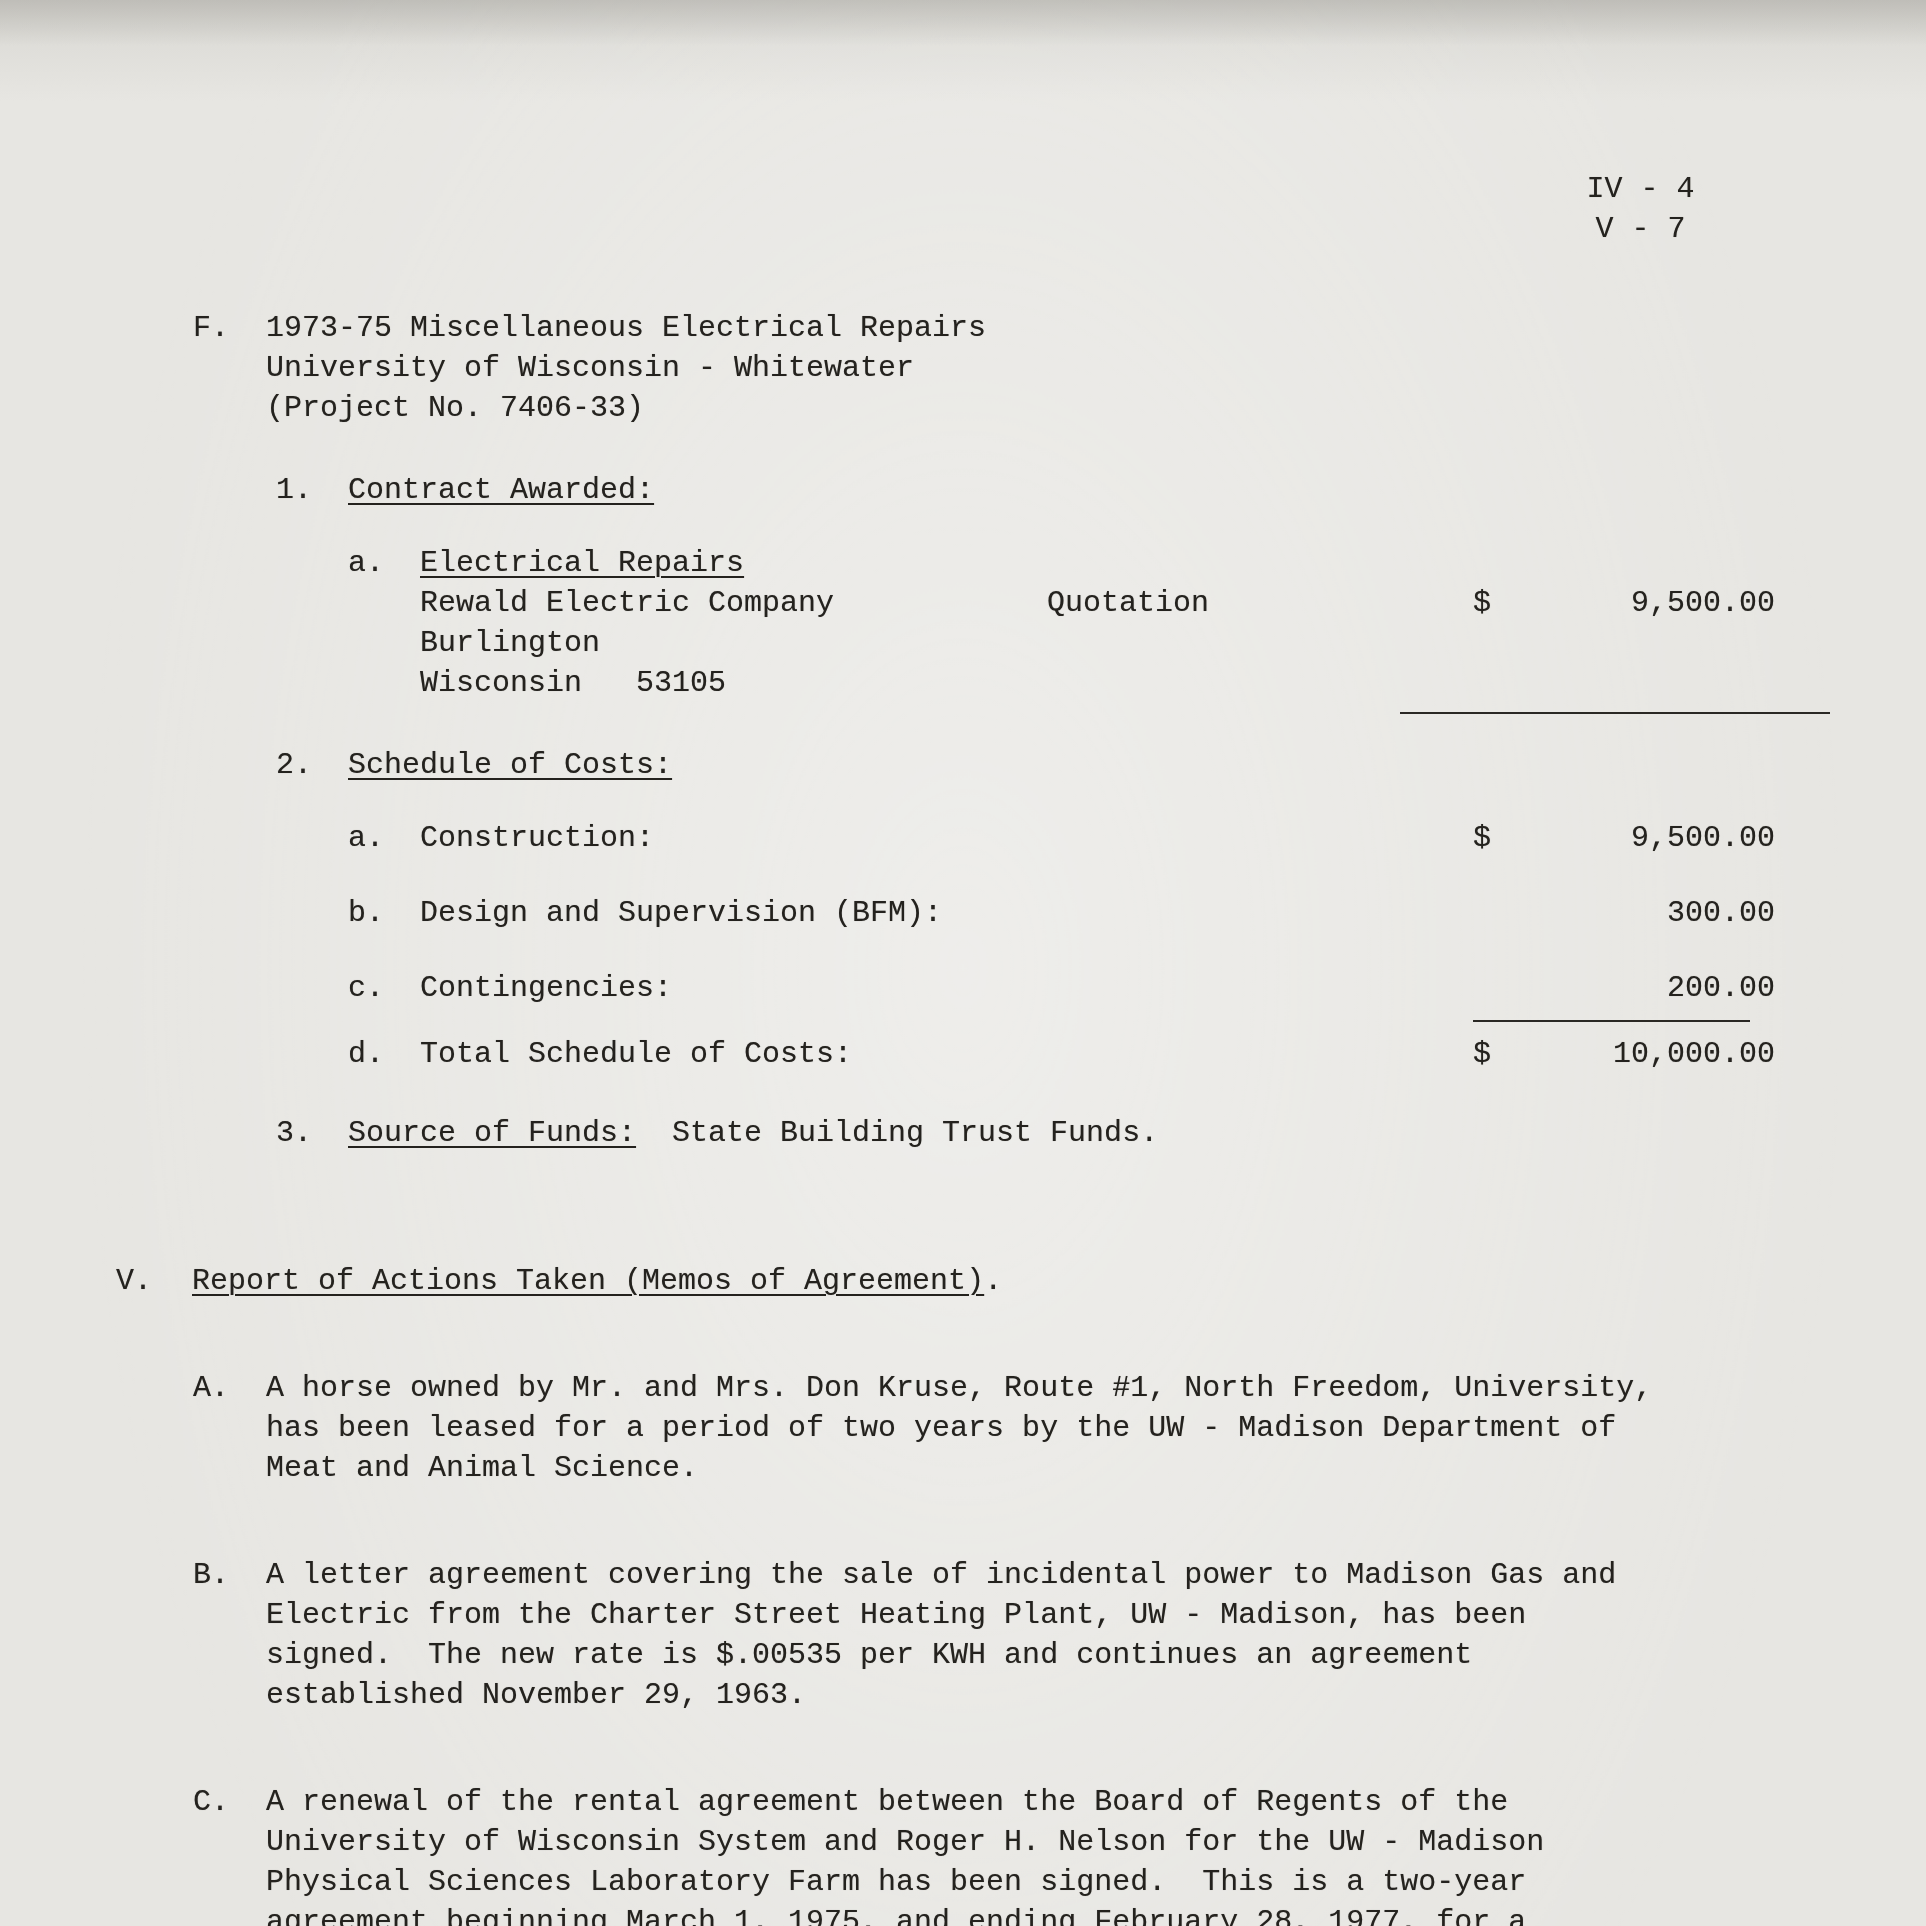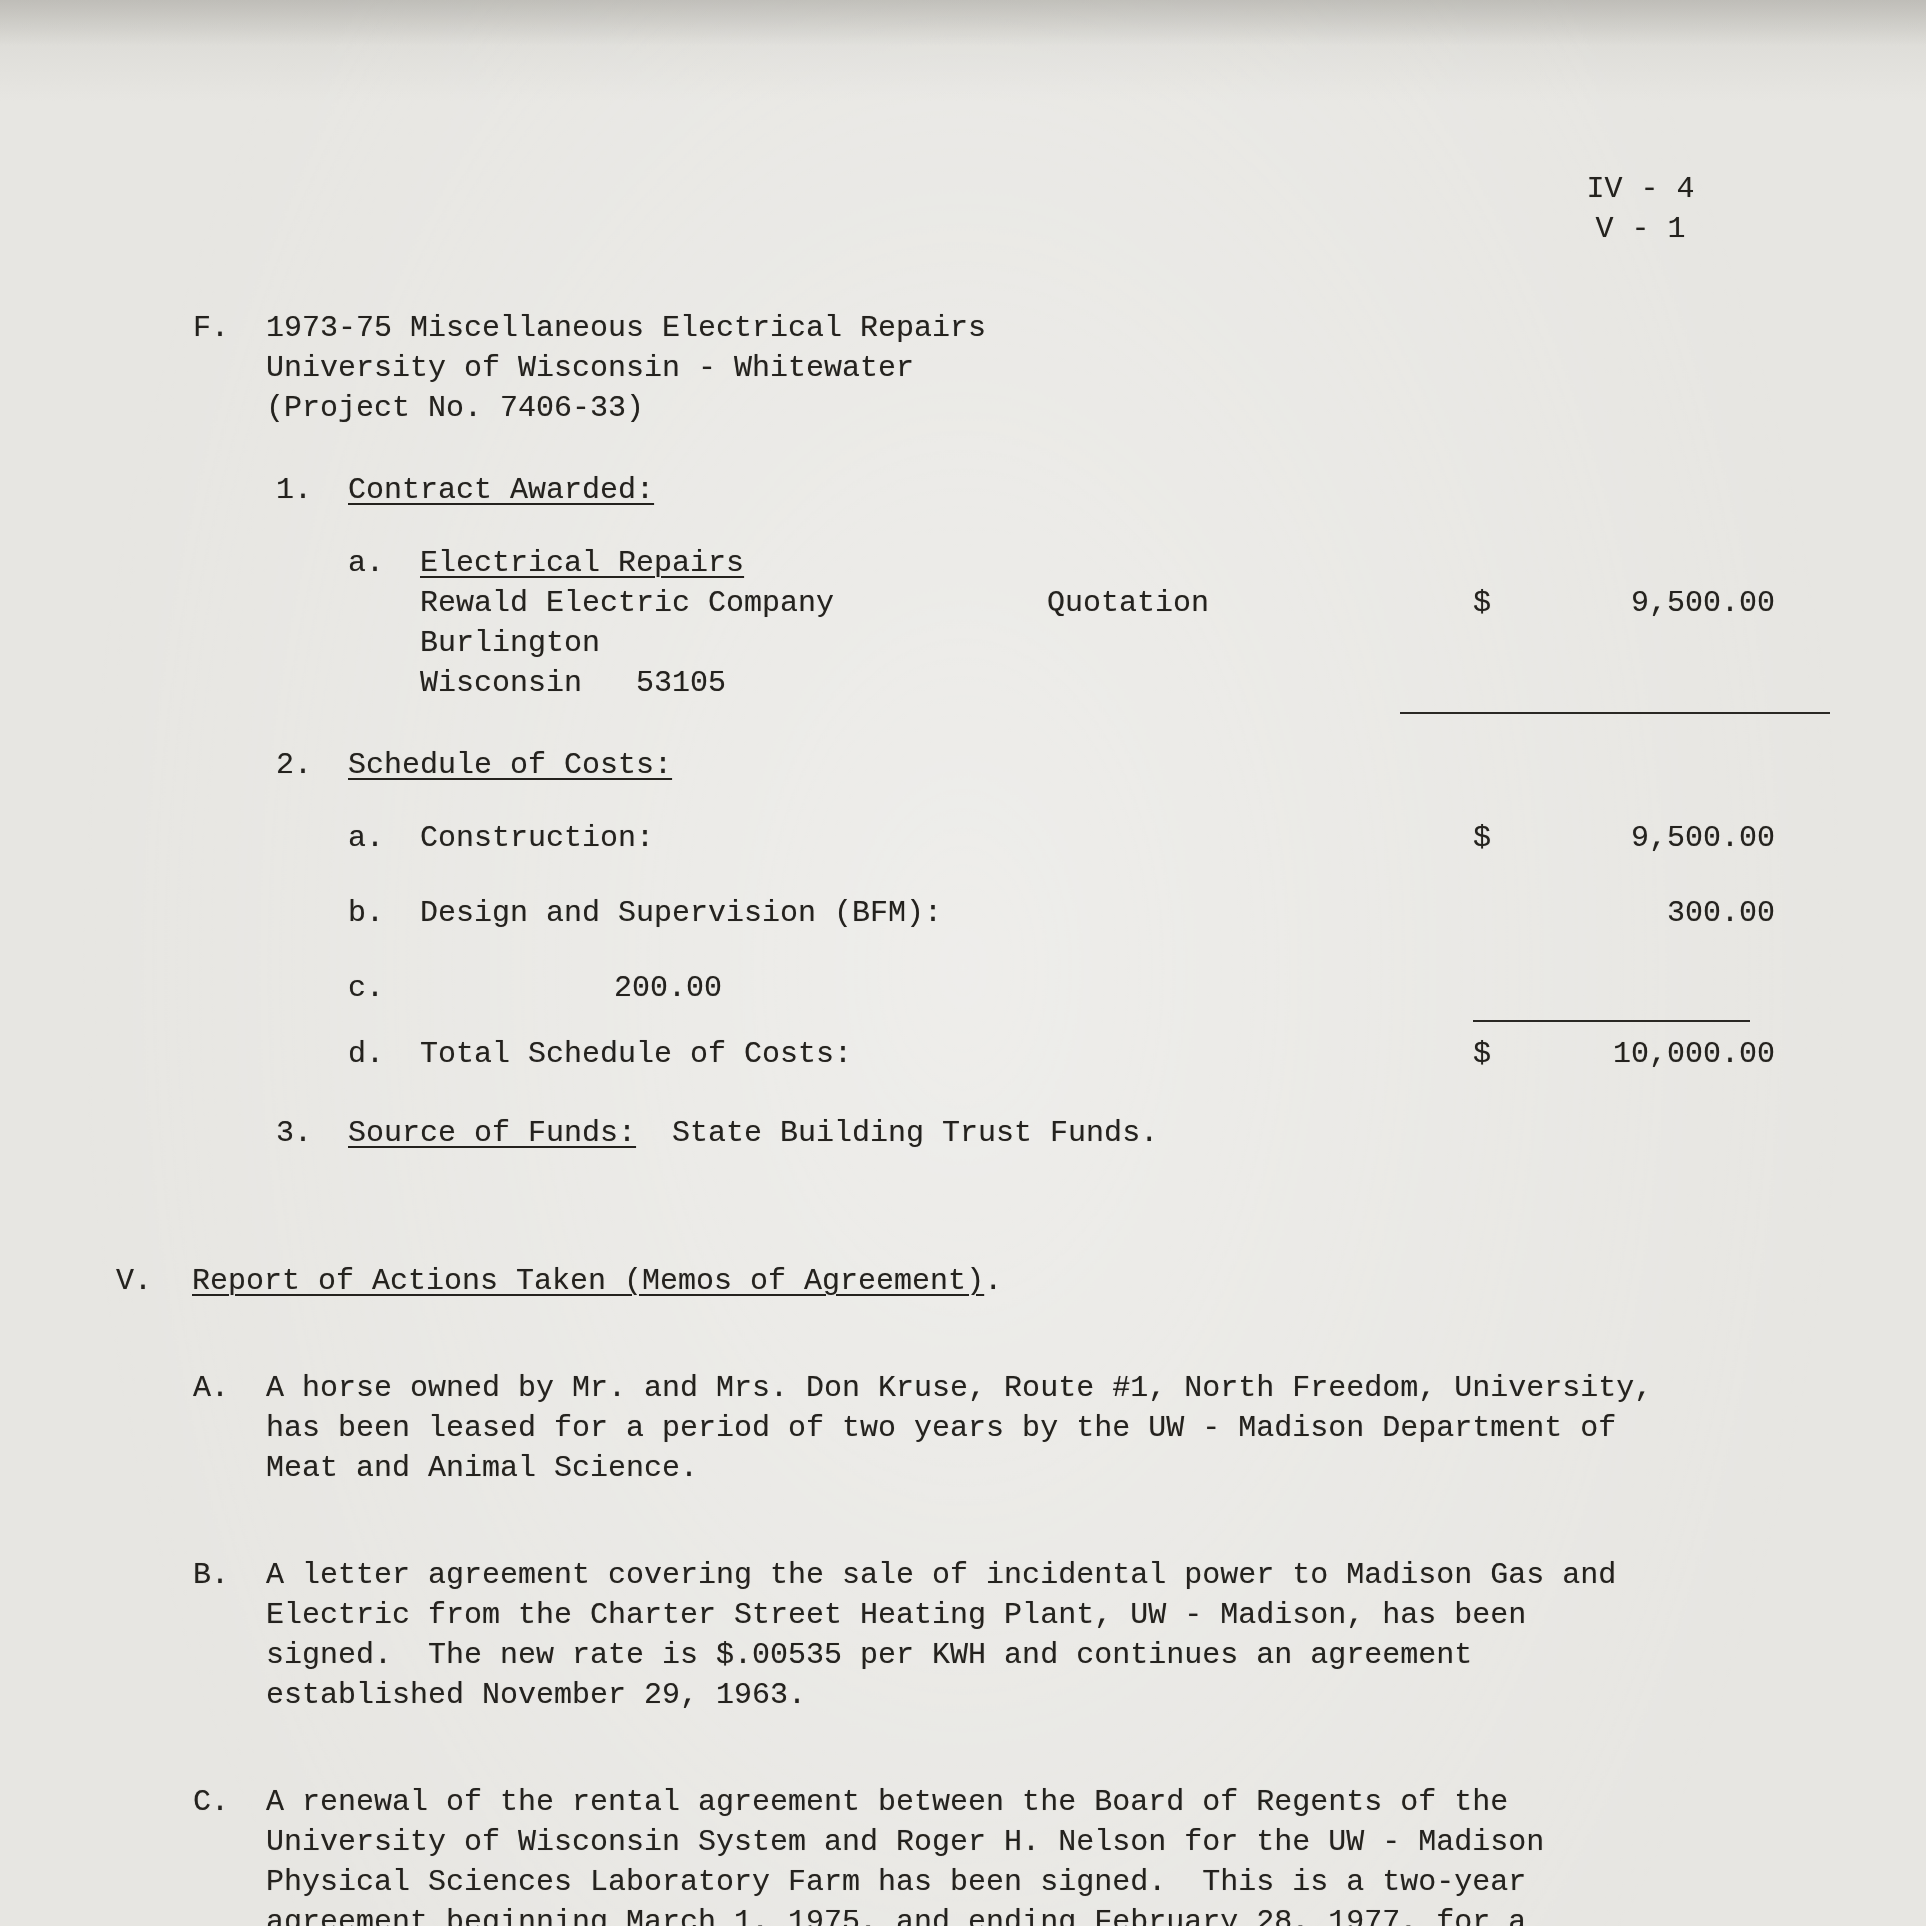--- a/index.html
+++ b/index.html
@@ -84,21 +84,21 @@
 </style>
 </head>
 <body>
 
 <div class="paper">
 
   <div class="top-band"></div>
 
   <div class="ref">
     <div class="line">IV - 4</div>
-    <div class="line">V - 1</div>
+    <div class="line">V - 7</div>
   </div>
 
   <div class="content">
 
     <section class="f-container">
 
       <div class="flex-row">
         <span class="lbl-letter">F.</span>
         <div>
           <div class="line">1973-75 Miscellaneous Electrical Repairs</div>
@@ -143,20 +143,21 @@
 
       <div class="cost-row" id="cost-b">
         <span class="lbl-num">b.</span>
         <span class="clabel line">Design and Supervision (BFM):</span>
         <span class="cell-dollar line"></span>
         <span class="cell-amount line">300.00</span>
       </div>
 
       <div class="cost-row" id="cost-c">
         <span class="lbl-num">c.</span>
+        <span class="clabel line">Contingencies:</span>
         <span class="cell-dollar line"></span>
         <span class="cell-amount line">200.00</span>
       </div>
 
       <div class="rule2"></div>
 
       <div class="cost-row" id="cost-d">
         <span class="lbl-num">d.</span>
         <span class="clabel line">Total Schedule of Costs:</span>
         <span class="cell-dollar line">$</span>

